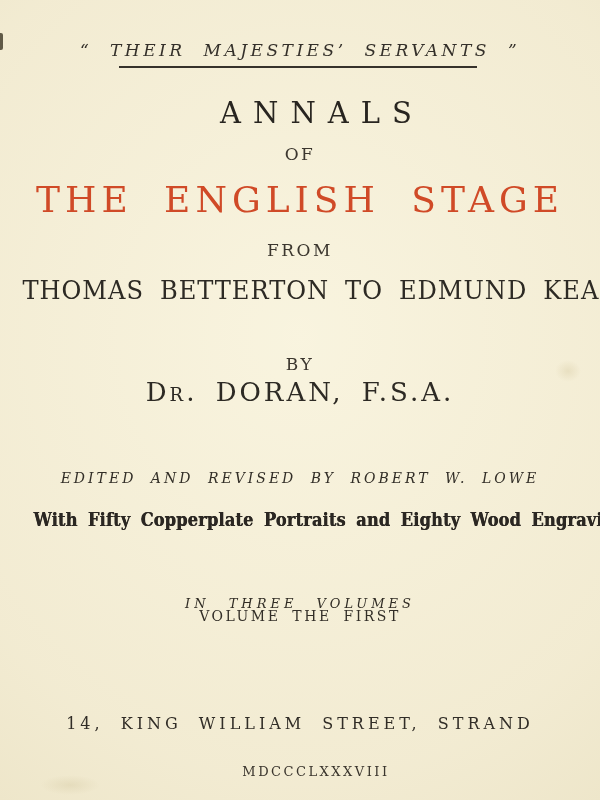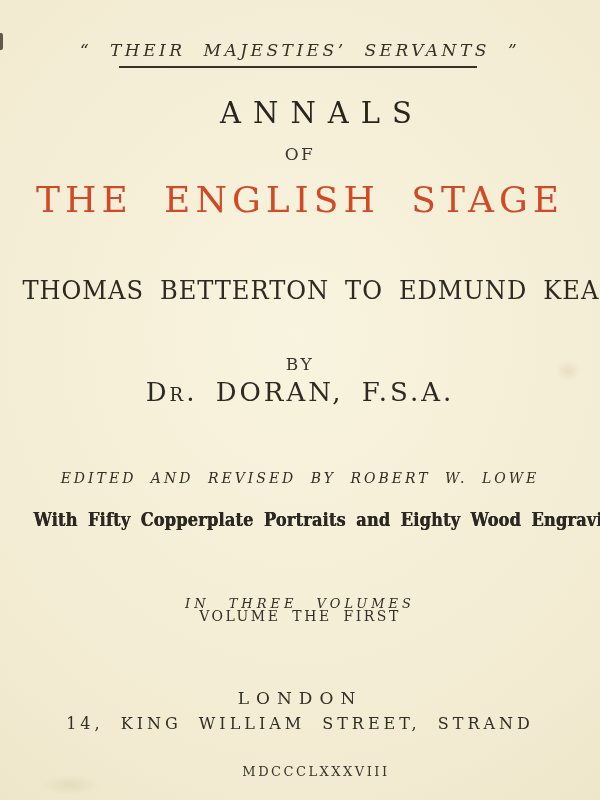--- a/index.html
+++ b/index.html
@@ -185,39 +185,39 @@
   <div class="line epigraph">“ THEIR MAJESTIES’ SERVANTS ”</div>
 
   <div class="epigraph-rule"></div>
 
   <div class="line annals">ANNALS</div>
 
   <div class="line of-label">OF</div>
 
   <div class="line main-title">THE ENGLISH STAGE</div>
 
+  <div class="line from-label">FROM</div>
 
   <div class="line subtitle">
     <span>THOMAS BETTERTON TO EDMUND KEAN</span>
   </div>
 
   <div class="line author">Dr. DORAN, F.S.A.</div>
 
   <div class="line by-label">BY</div>
 
   <div class="line editor">EDITED AND REVISED BY ROBERT W. LOWE</div>
 
   <div class="line illustrations">
     <span>With Fifty Copperplate Portraits and Eighty Wood Engravings</span>
   </div>
 
   <div class="line volumes">IN THREE VOLUMES</div>
 
   <div class="line volume-number">VOLUME THE FIRST</div>
 
-  <div class="line imprint-city">LONDON</div>
 
 
   <div class="line address">14, KING WILLIAM STREET, STRAND</div>
 
   <div class="line year">MDCCCLXXXVIII</div>
 
 </div>
 
 </body></html>

